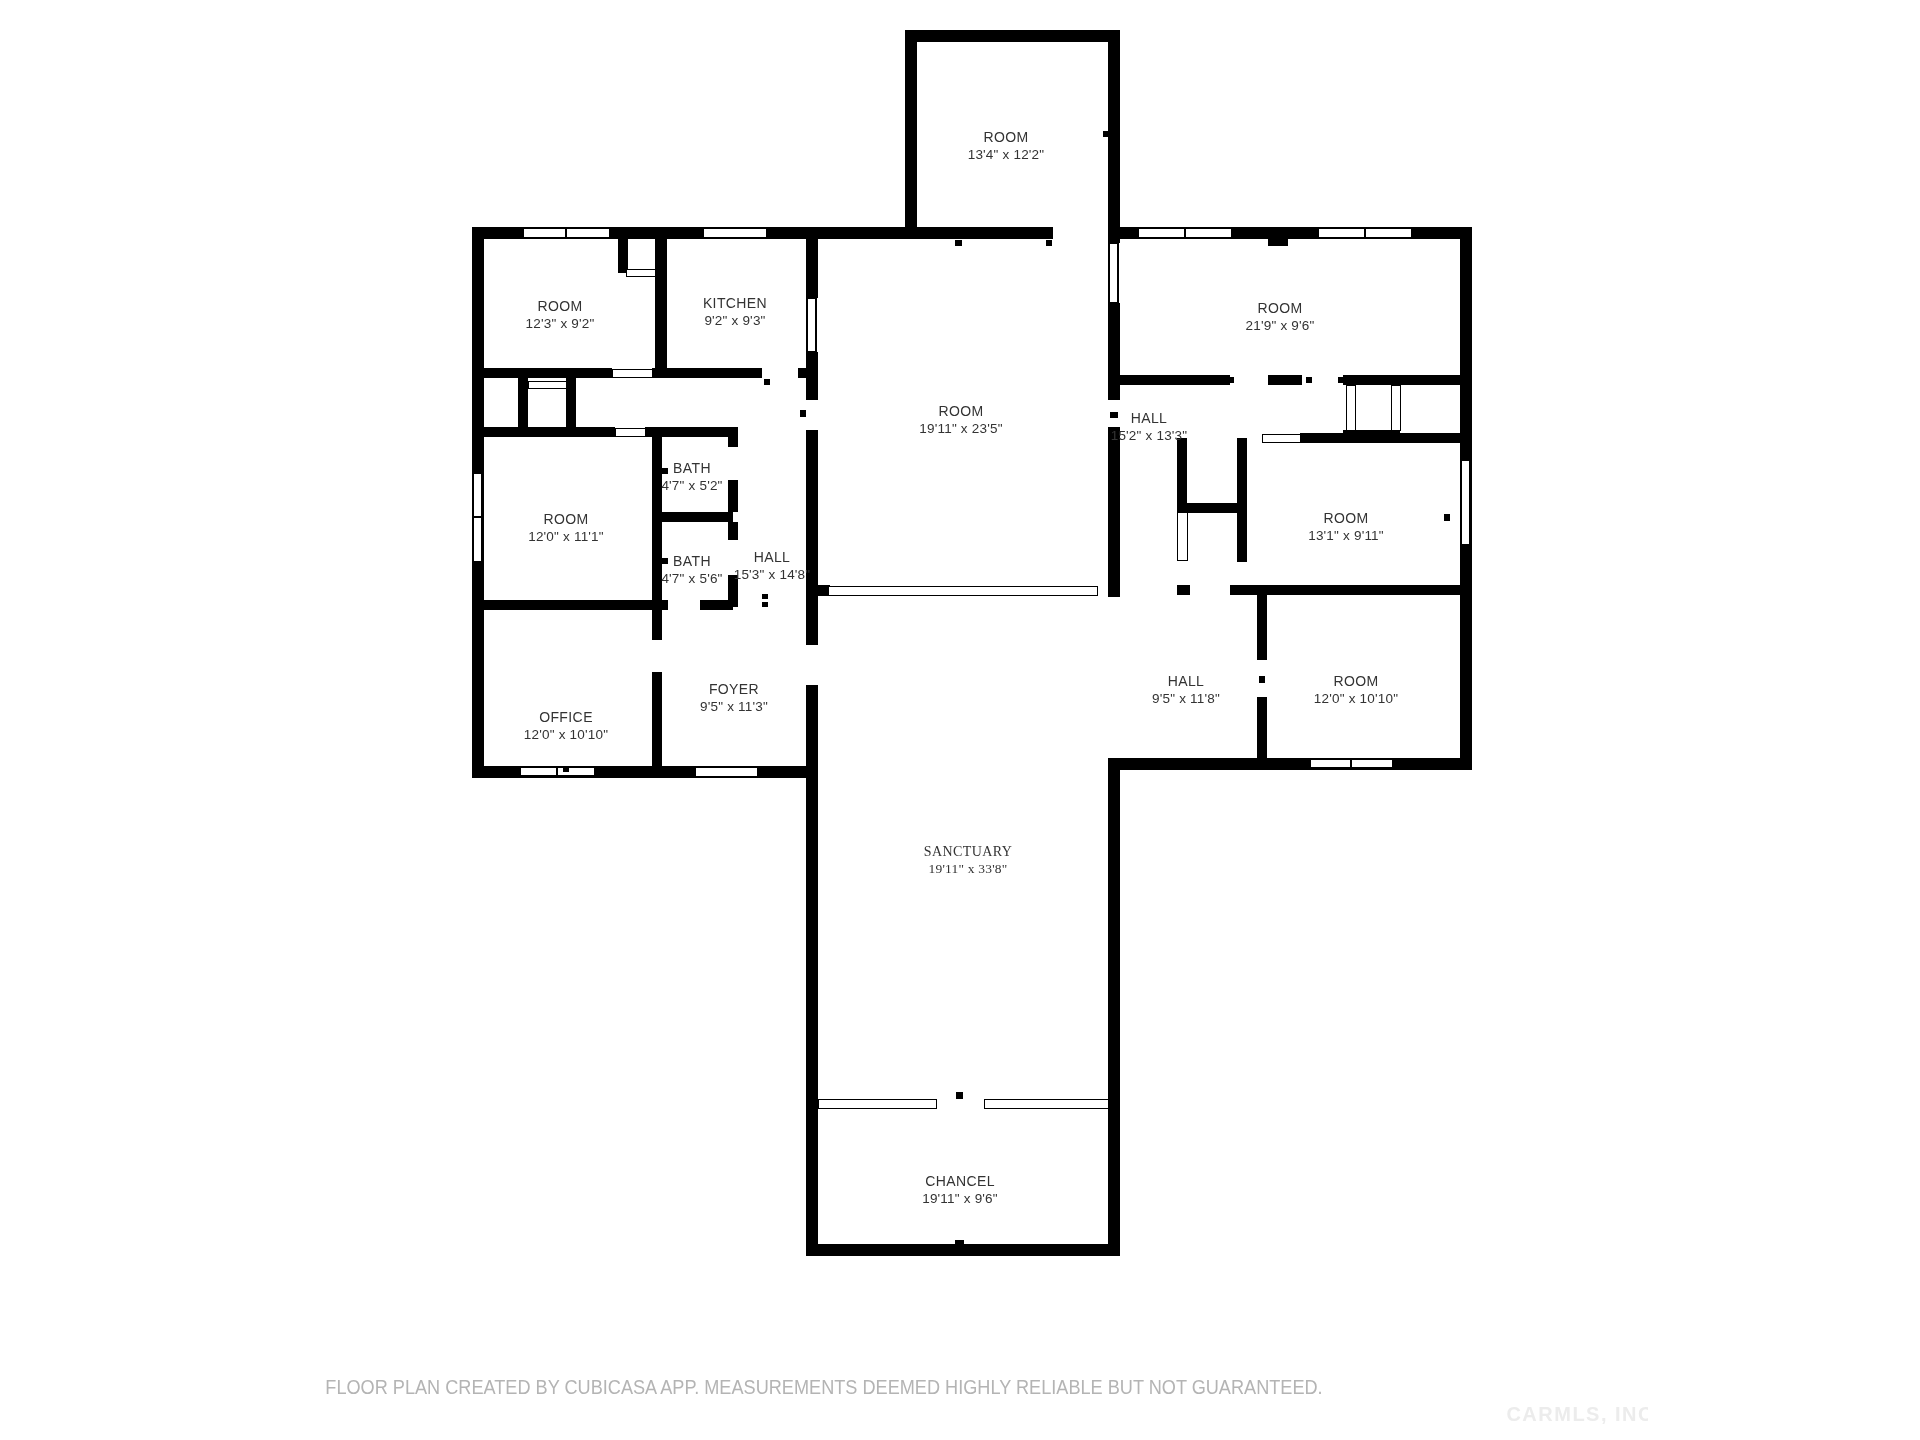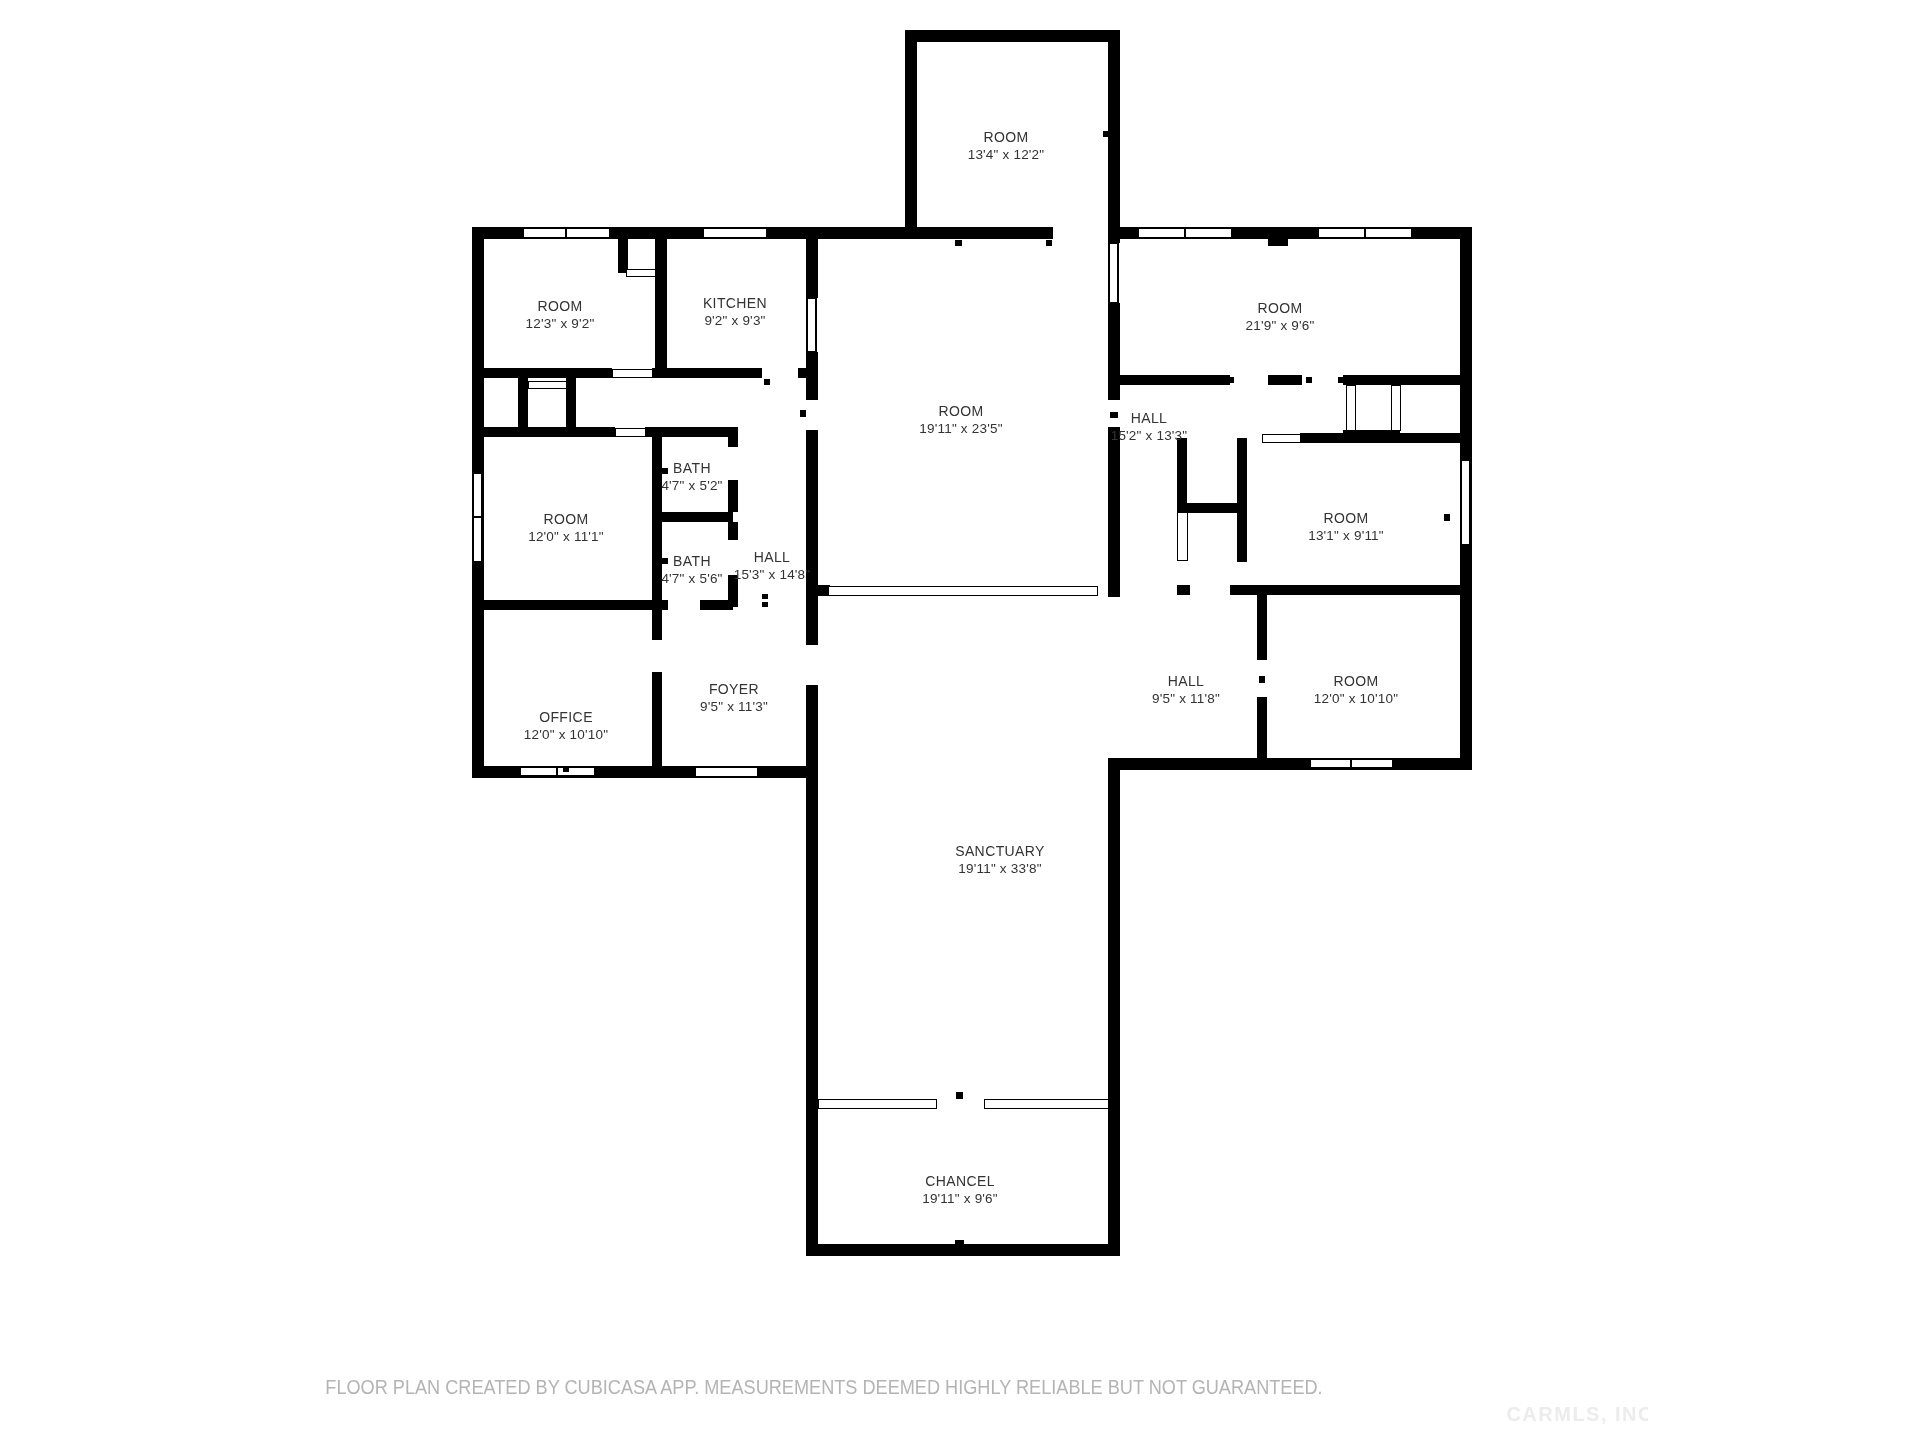--- a/index.html
+++ b/index.html
@@ -200,21 +200,21 @@
         <div class="dims">13'1" x 9'11"</div>
       </div>
       <div class="room-label" style="left: 1186px; top: 690px;">
         <div class="rname">HALL</div>
         <div class="dims">9'5" x 11'8"</div>
       </div>
       <div class="room-label" style="left: 1356px; top: 690px;">
         <div class="rname">ROOM</div>
         <div class="dims">12'0" x 10'10"</div>
       </div>
-      <div class="room-label" style="left: 1000px; top: 860px;">
+      <div class="room-label" style="left: 968px; top: 860px; font-family: Liberation Serif, serif;">
         <div class="rname">SANCTUARY</div>
         <div class="dims">19'11" x 33'8"</div>
       </div>
       <div class="room-label" style="left: 960px; top: 1190px;">
         <div class="rname">CHANCEL</div>
         <div class="dims">19'11" x 9'6"</div>
       </div>
     </div>
 
   <div class="disclaimer">FLOOR PLAN CREATED BY CUBICASA APP. MEASUREMENTS DEEMED HIGHLY RELIABLE BUT NOT GUARANTEED.</div>

